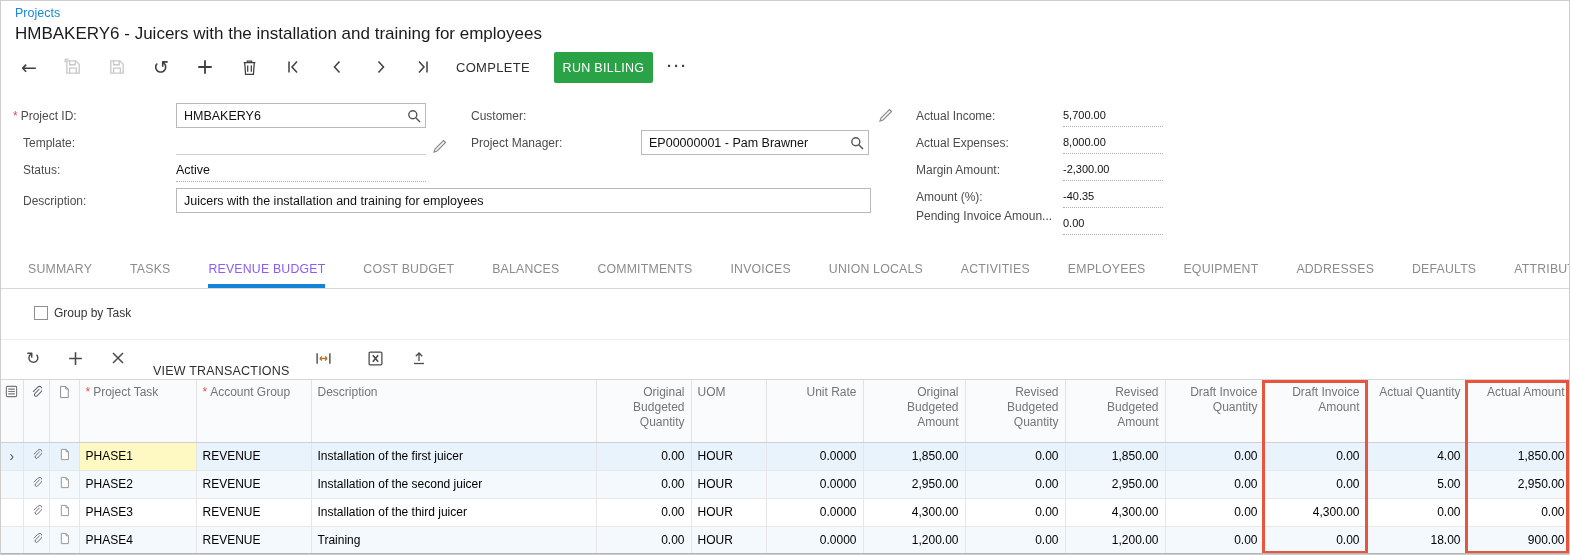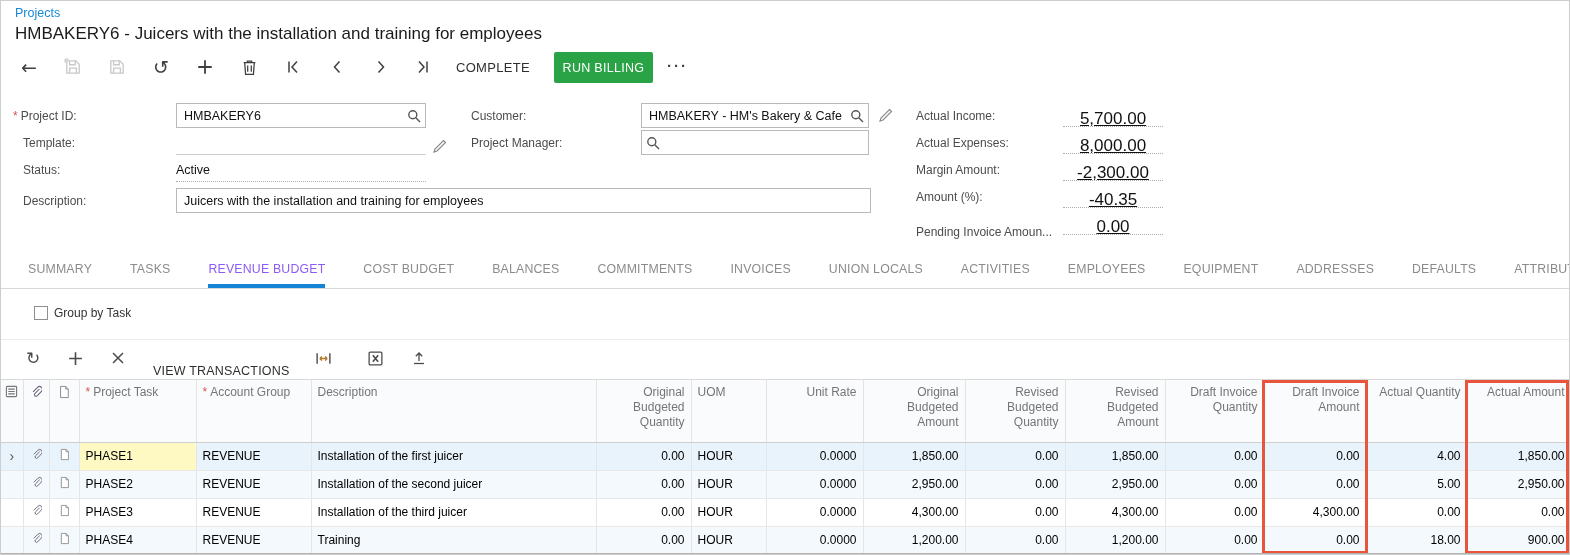--- a/index.html
+++ b/index.html
@@ -23,21 +23,21 @@
   
   .flabel { position:absolute; color:#4c4c4c; }
   .req-star { color:#d9534f; margin-right:3px; }
   .fld-box { position:absolute; height:25px; border:1px solid #b9b9b9; background:#fff; display:flex; align-items:center; }
   .fld-box input { border:none; outline:none; flex:1; height:100%; padding:0 4px 0 7px; font-family:"Liberation Sans", sans-serif; font-size:12.5px; color:#111; background:transparent; min-width:0; }
   .lookup { width:22px; height:100%; display:flex; align-items:center; justify-content:center; cursor:pointer; flex:0 0 22px; }
   .dotted-line { position:absolute; border-bottom:1px dotted #adadad; }
   .solid-line { position:absolute; border-bottom:1px solid #cfcfcf; }
   .pencil { position:absolute; width:18px; height:18px; display:flex; align-items:center; justify-content:center; color:#8a8a8a; cursor:pointer; }
   .ro-value { position:absolute; color:#111; font-size:12.5px; }
-  .num-box { position:absolute; width:100px; text-align:center; font-size:17px; color:#111;text-decoration:underline; }
+  .num-box { position:absolute; width:100px; text-align:left; font-size:11px; color:#111; }
 
   
   #tabs { position:absolute; left:0; top:250px; width:1570px; height:38px; border-bottom:1px solid #d8d8d8; display:flex; align-items:stretch; gap:38px; padding-left:27px; }
   .tab { display:flex; align-items:center; color:#8b8b8b; font-size:12.3px; letter-spacing:.2px; border-bottom:4px solid transparent; padding-top:2px; cursor:pointer; white-space:nowrap; }
   .tab.active { color:#8b5cf6; border-bottom-color:#1783d5; }
 
   
   #groupby { position:absolute; left:33px; top:305px; display:flex; align-items:center; cursor:pointer; }
   #groupby .cb { width:14px; height:14px; border:1px solid #8f8f8f; background:#fff; margin-right:6px; }
   #groupby .cb-label { color:#333; }
@@ -149,62 +149,54 @@
   <div class="flabel" style="left:22px; top:162px">Status:</div>
   <div class="ro-value" style="left:175px; top:162px">Active</div>
   <div class="dotted-line" style="left:175px; top:164px; width:250px; height:17px"></div>
 
   <div class="flabel" style="left:22px; top:193px">Description:</div>
   <div class="fld-box" style="left:175px; top:187px; width:695px">
     <input readonly="" value="Juicers with the installation and training for employees" style="">
   </div>
 
   <div class="flabel" style="left:470px; top:108px">Customer:</div>
-  <div class="fld-box" style="left:640px; top:102px; width:228px">
-    <input readonly="" value="HMBAKERY - HM's Bakery &amp; Cafe" style="">
+  <div class="pencil" style="left:876px; top:105px">
+    <svg width="14" height="14" viewBox="0 0 14 14" fill="none" stroke="currentColor" stroke-width="1.2">
+        <path d="M10.5 1.5l2 2-8.5 8.5-3 1 1-3z"></path>
+      </svg>
+  </div>
+
+  <div class="flabel" style="left:470px; top:135px">Project Manager:</div>
+  <div class="fld-box" style="left:640px; top:129px; width:228px">
+    <input readonly="" value="EP00000001 - Pam Brawner" style="">
     <span class="lookup">
       <svg width="14" height="14" viewBox="0 0 14 14" fill="none" stroke="#555" stroke-width="1.4">
           <circle cx="5.8" cy="5.8" r="4"></circle>
           <path d="M8.8 8.8L13 13"></path>
         </svg>
     </span>
   </div>
-  <div class="pencil" style="left:876px; top:105px">
-    <svg width="14" height="14" viewBox="0 0 14 14" fill="none" stroke="currentColor" stroke-width="1.2">
-        <path d="M10.5 1.5l2 2-8.5 8.5-3 1 1-3z"></path>
-      </svg>
-  </div>
-
-  <div class="flabel" style="left:470px; top:135px">Project Manager:</div>
-  <div class="fld-box" style="left:640px; top:129px; width:228px">
-    <span class="lookup">
-      <svg width="14" height="14" viewBox="0 0 14 14" fill="none" stroke="#555" stroke-width="1.4">
-          <circle cx="5.8" cy="5.8" r="4"></circle>
-          <path d="M8.8 8.8L13 13"></path>
-        </svg>
-    </span>
-  </div>
 
   <div class="flabel" style="left:915px; top:108px">Actual Income:</div>
   <div class="num-box" style="left:1062px; top:108px">5,700.00</div>
   <div class="dotted-line" style="left:1062px; top:110px; width:100px; height:16px"></div>
 
   <div class="flabel" style="left:915px; top:135px">Actual Expenses:</div>
   <div class="num-box" style="left:1062px; top:135px">8,000.00</div>
   <div class="dotted-line" style="left:1062px; top:137px; width:100px; height:16px"></div>
 
   <div class="flabel" style="left:915px; top:162px">Margin Amount:</div>
   <div class="num-box" style="left:1062px; top:162px">-2,300.00</div>
   <div class="dotted-line" style="left:1062px; top:164px; width:100px; height:16px"></div>
 
   <div class="flabel" style="left:915px; top:189px">Amount (%):</div>
   <div class="num-box" style="left:1062px; top:189px">-40.35</div>
   <div class="dotted-line" style="left:1062px; top:191px; width:100px; height:16px"></div>
 
-  <div class="flabel" style="left:915px; top:224px">Pending Invoice Amoun...</div>
+  <div class="flabel" style="left:915px; top:208px">Pending Invoice Amoun...</div>
   <div class="num-box" style="left:1062px; top:216px">0.00</div>
   <div class="dotted-line" style="left:1062px; top:218px; width:100px; height:16px"></div>
 
   <div id="tabs">
       <div class="tab">SUMMARY</div>
       <div class="tab">TASKS</div>
       <div class="tab active">REVENUE BUDGET</div>
       <div class="tab">COST BUDGET</div>
       <div class="tab">BALANCES</div>
       <div class="tab">COMMITMENTS</div>

